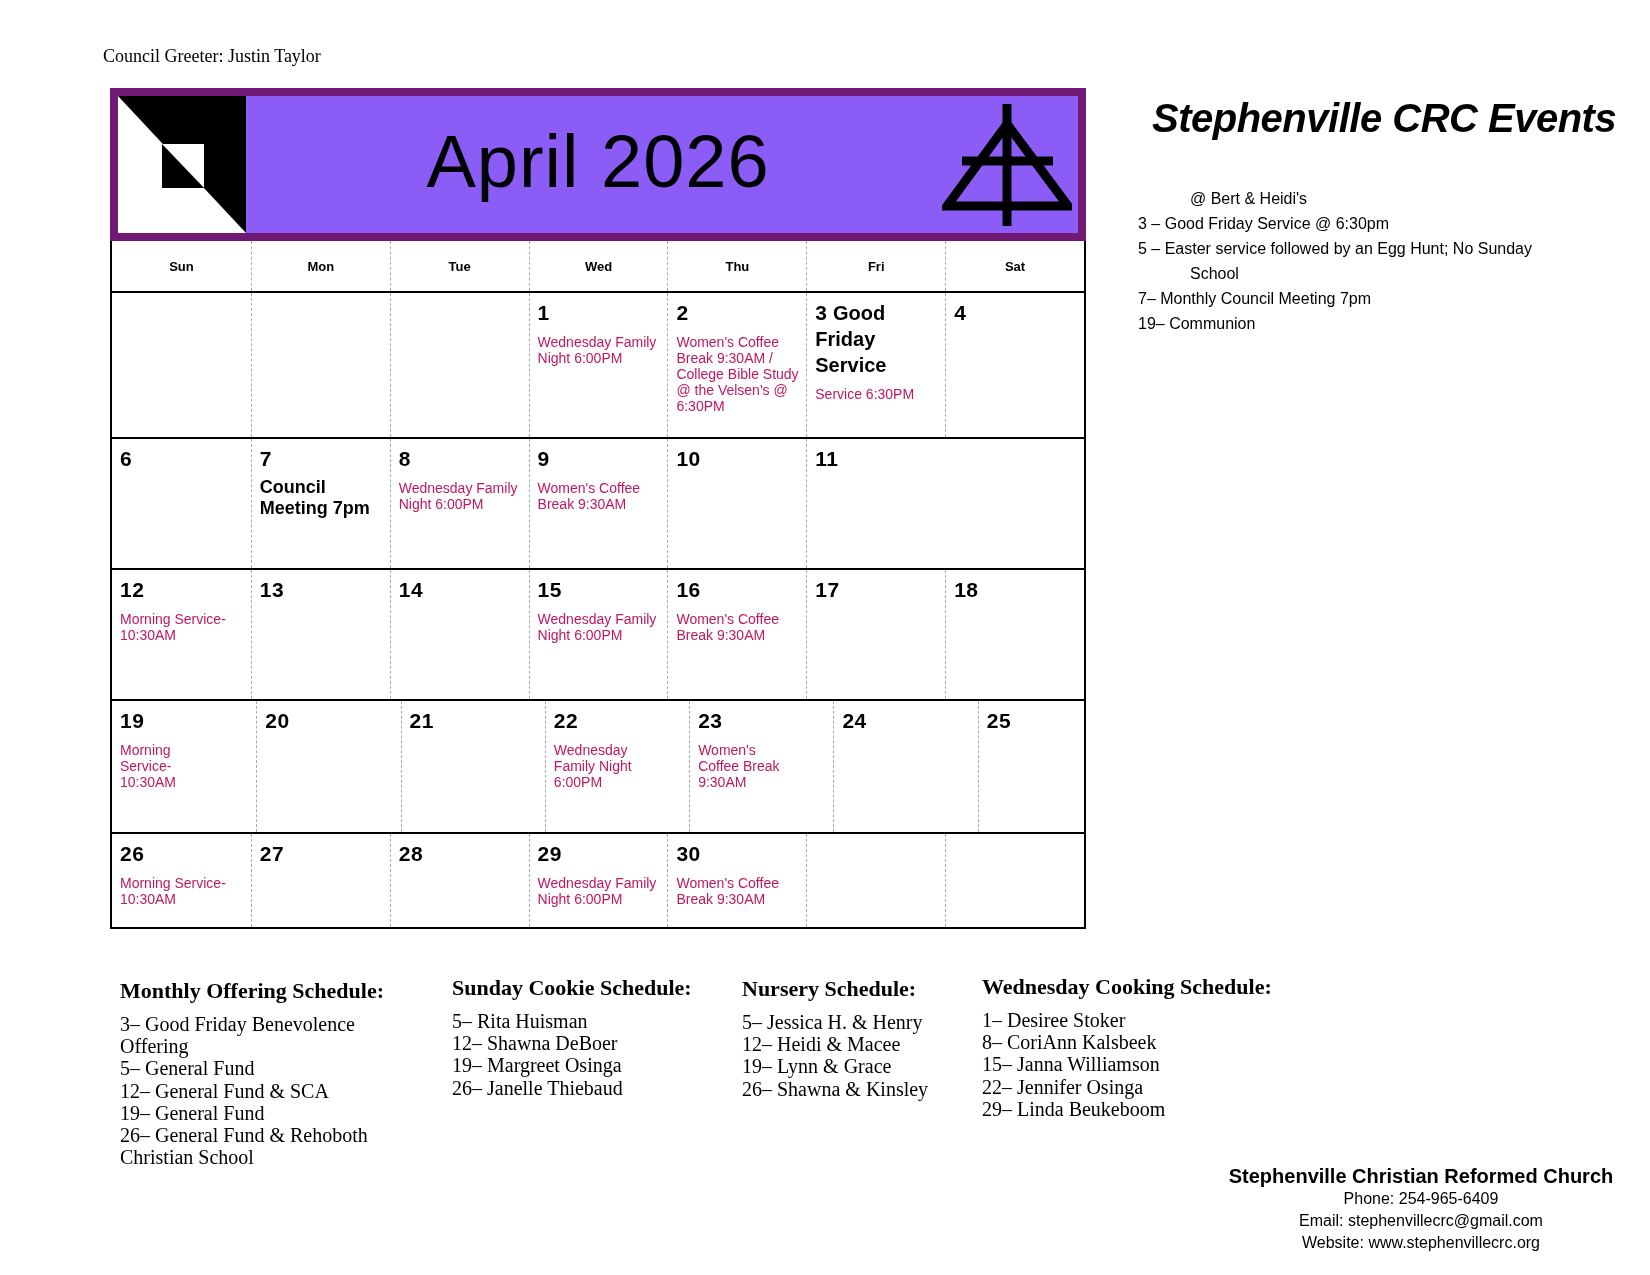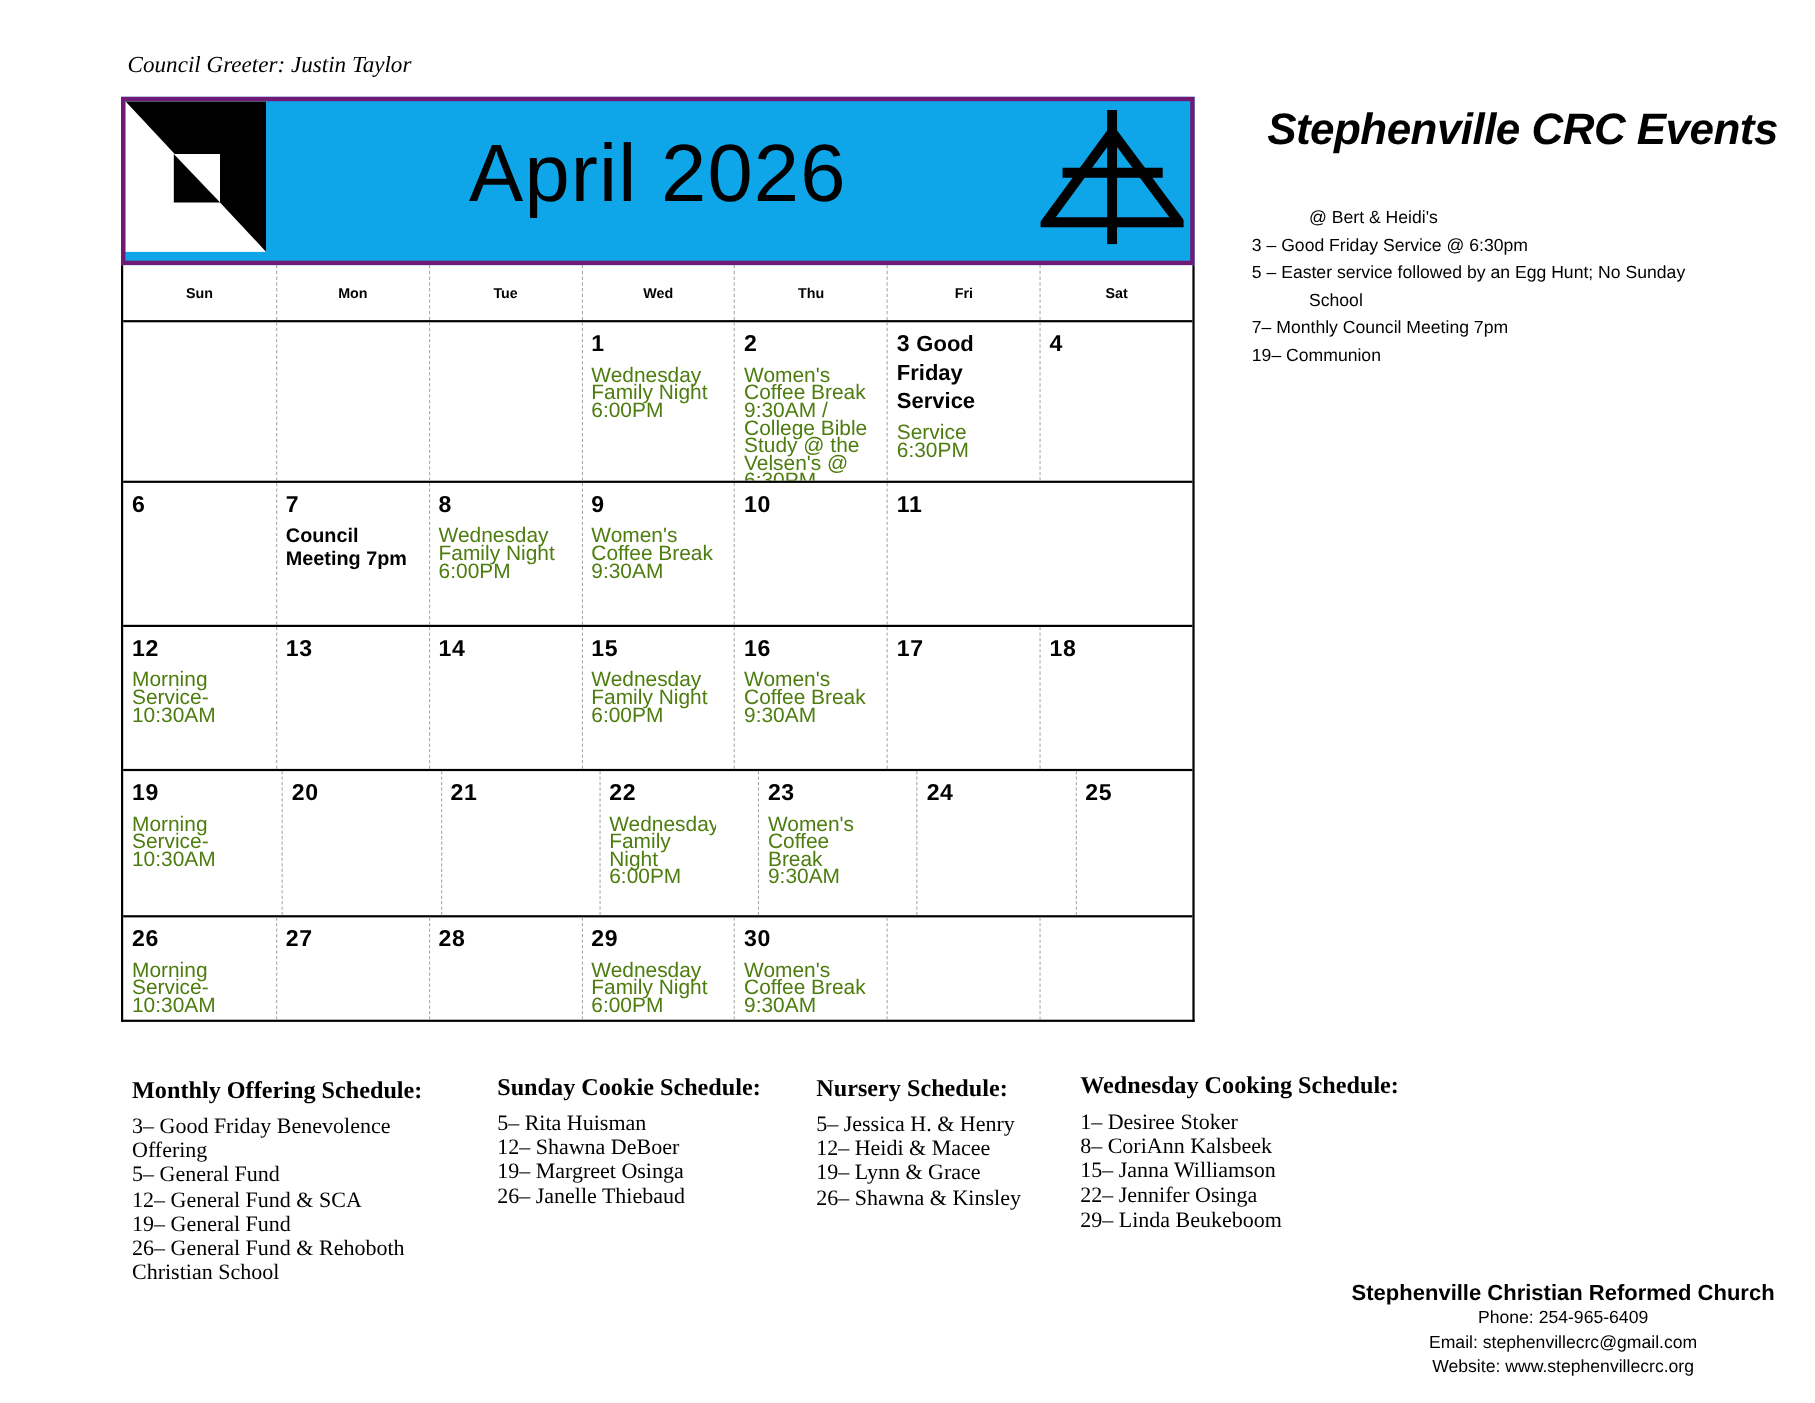--- a/index.html
+++ b/index.html
@@ -5,31 +5,30 @@
   * { margin:0; padding:0; box-sizing:border-box; }
   html,body { background:#fff; }
   body {
     position:relative;
     width:1650px; height:1275px;
     font-family:"Liberation Sans", sans-serif;
     color:#000;
     overflow:hidden;
   }
   .greeter {
-    position:absolute; left:116px; top:46px;
+    position:absolute; left:103px; top:46px;
     font-family:"Liberation Serif", serif;
-    font-size:21px;
-    font-style:italic;
+    font-size:18px;
   }
 
   
   .calendar { position:absolute; left:110px; top:88px; width:976px; }
   .band {
     position:relative; height:153px;
-    border:4px solid #701a75; background:#0ea5e9;
+    border:8px solid #701a75; background:#8b5cf6;
   }
   .logo-left { position:absolute; left:0; top:0; width:128px; height:137px; }
   .logo-left svg { display:block; width:100%; height:100%; }
   .month-title {
     position:absolute; left:0; top:0; width:100%; height:137px;
     line-height:132px; text-align:center;
     font-size:74px; font-weight:500; letter-spacing:1px;
   }
   .logo-right { position:absolute; right:6px; top:8px; width:130px; height:122px; }
   .logo-right svg { display:block; width:100%; height:100%; }
@@ -53,21 +52,21 @@
   .week-row.w2 { height:131px; }
   .week-row.w3 { height:131px; }
   .week-row.w4 { height:133px;gap:38px; }
   .week-row.w5 { height:95px; }
   .cell { padding:8px 6px 4px 8px; overflow:hidden; }
   .cell + .cell { border-left:1px dashed #ababab; }
   .cell-head { line-height:24px; }
   .num { font-size:21px; font-weight:700; letter-spacing:0.5px; }
   .ctitle { font-size:20px; font-weight:700; }
   .ctitle-block { font-size:18px; font-weight:700; line-height:21px; margin-top:4px; }
-  .ctext { font-size:19px; line-height:16px; margin-top:7px; color:#4d7c0f; }
+  .ctext { font-size:14px; line-height:16px; margin-top:7px; color:#be185d; }
 
   
   .events-title {
     position:absolute; left:1152px; top:96px;
     font-size:40px; font-style:italic; font-weight:600;
     letter-spacing:-0.5px;
   }
   .events-list { position:absolute; left:1138px; top:186px; width:438px; }
   .event-line { font-size:16px; line-height:25px; }
   .event-line.indent { padding-left:52px; }

